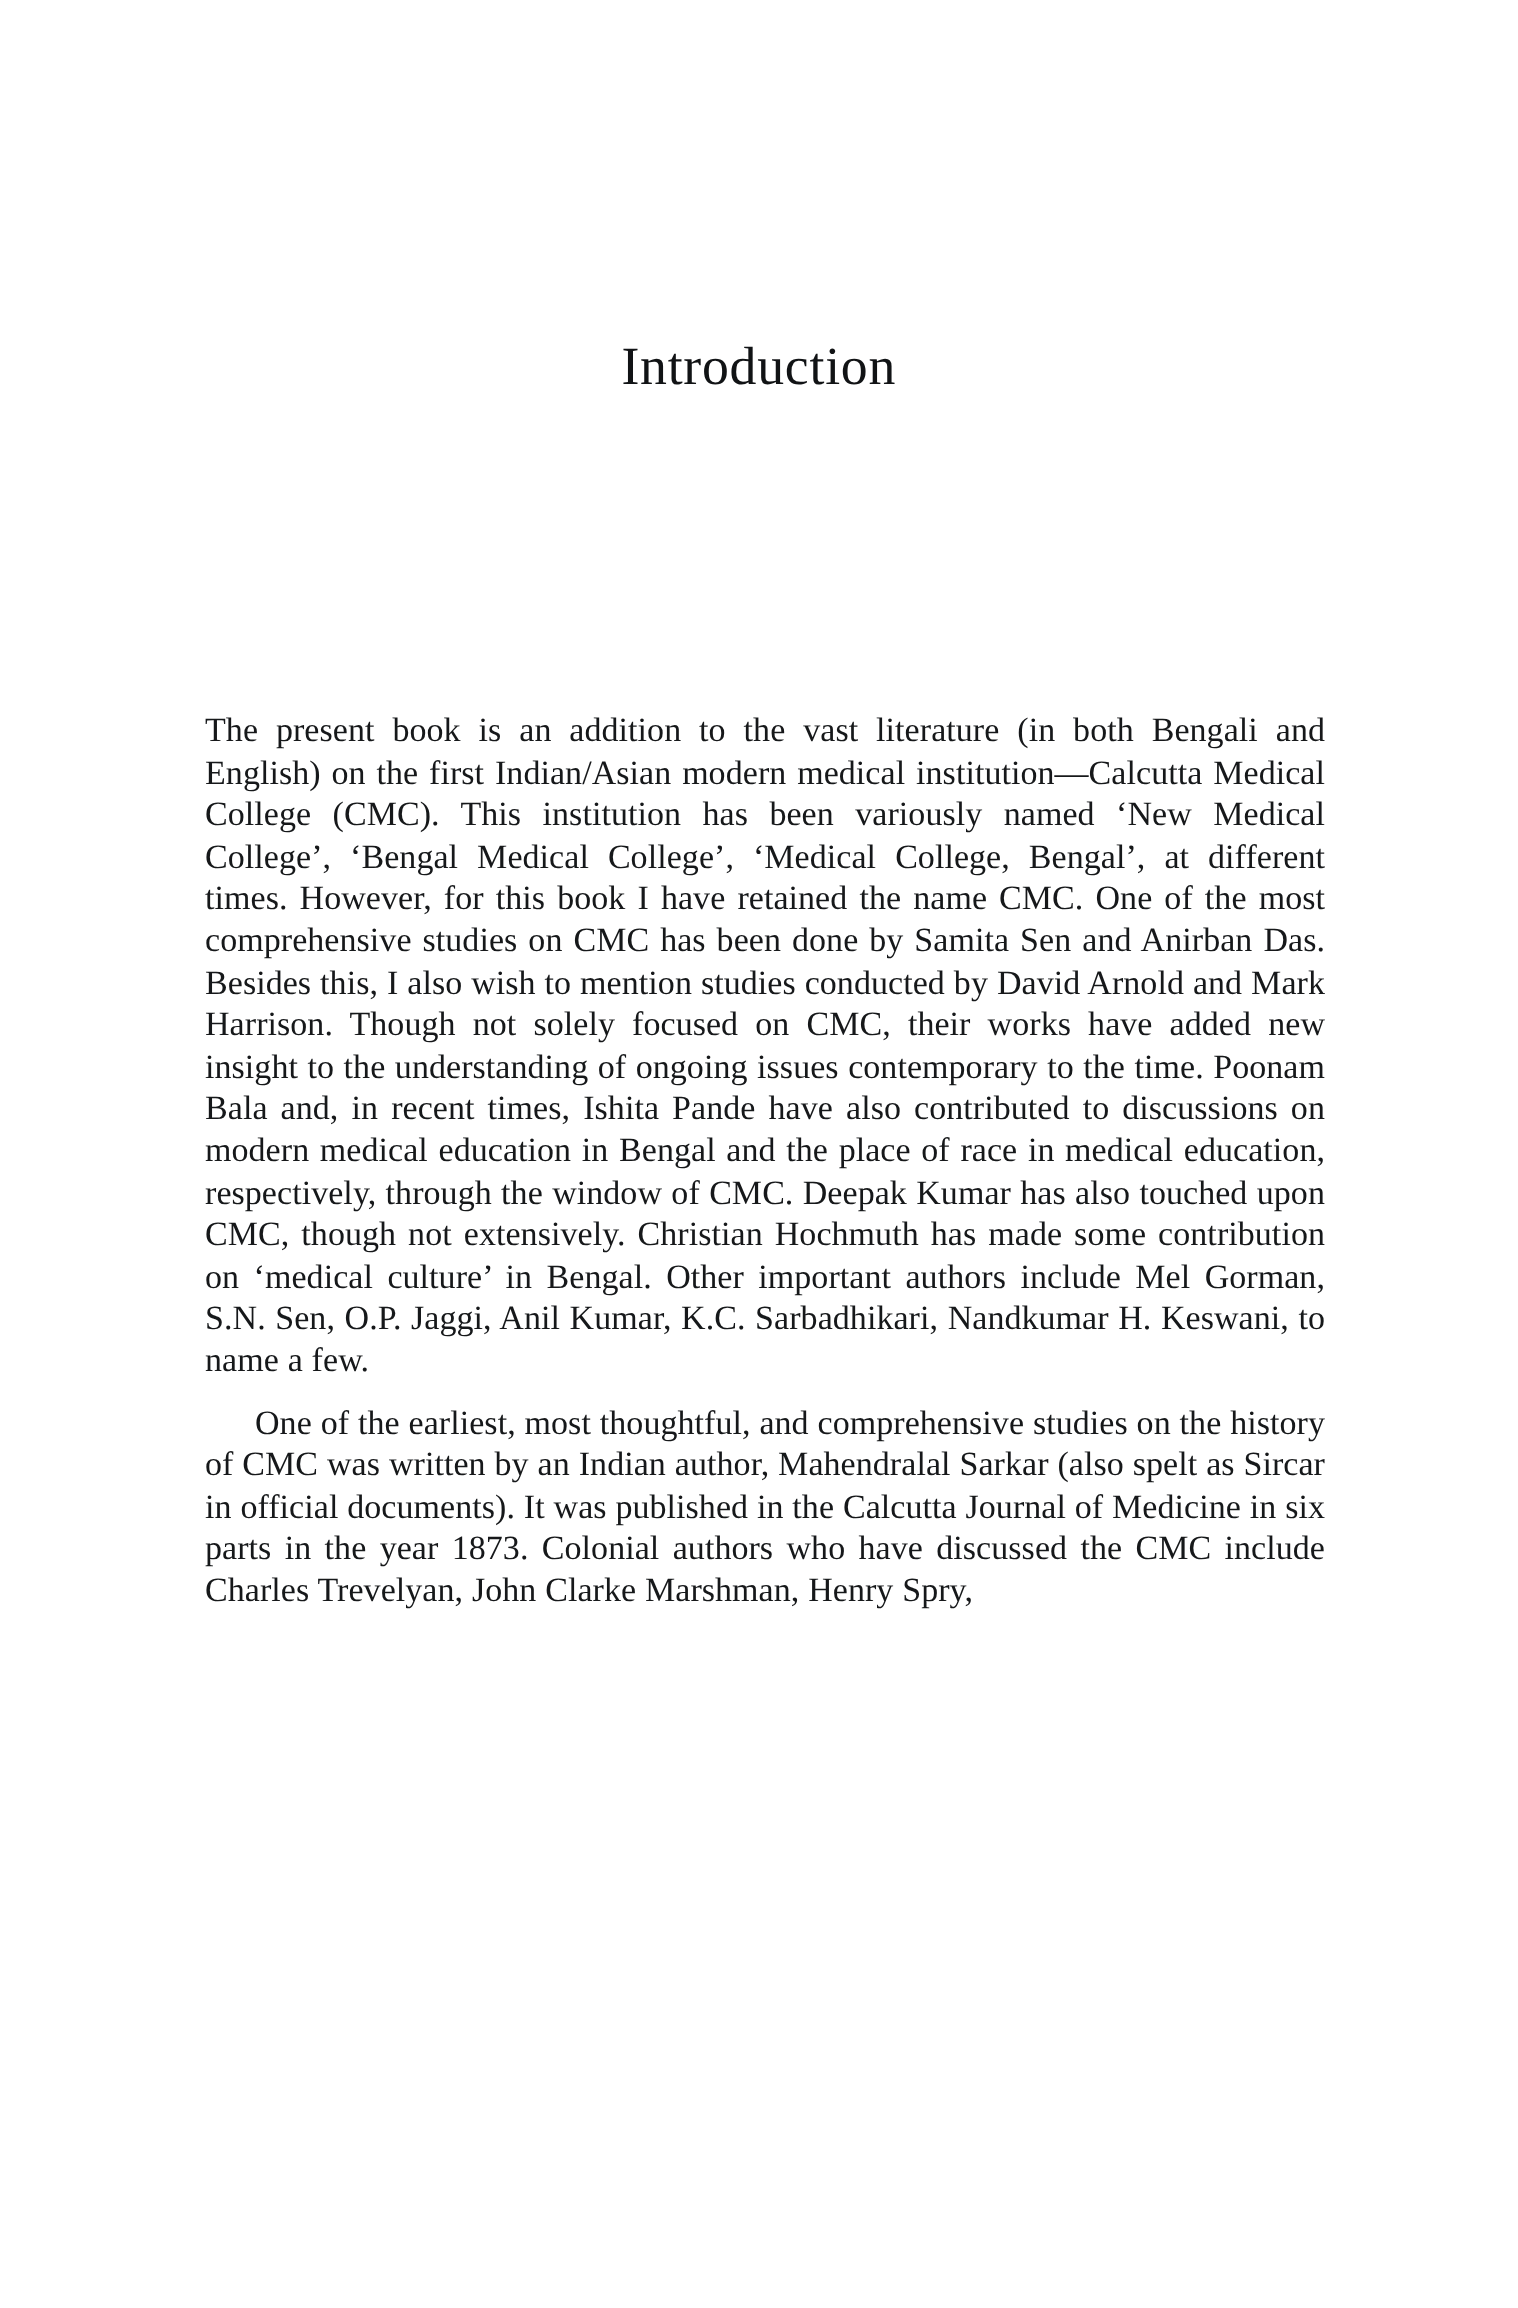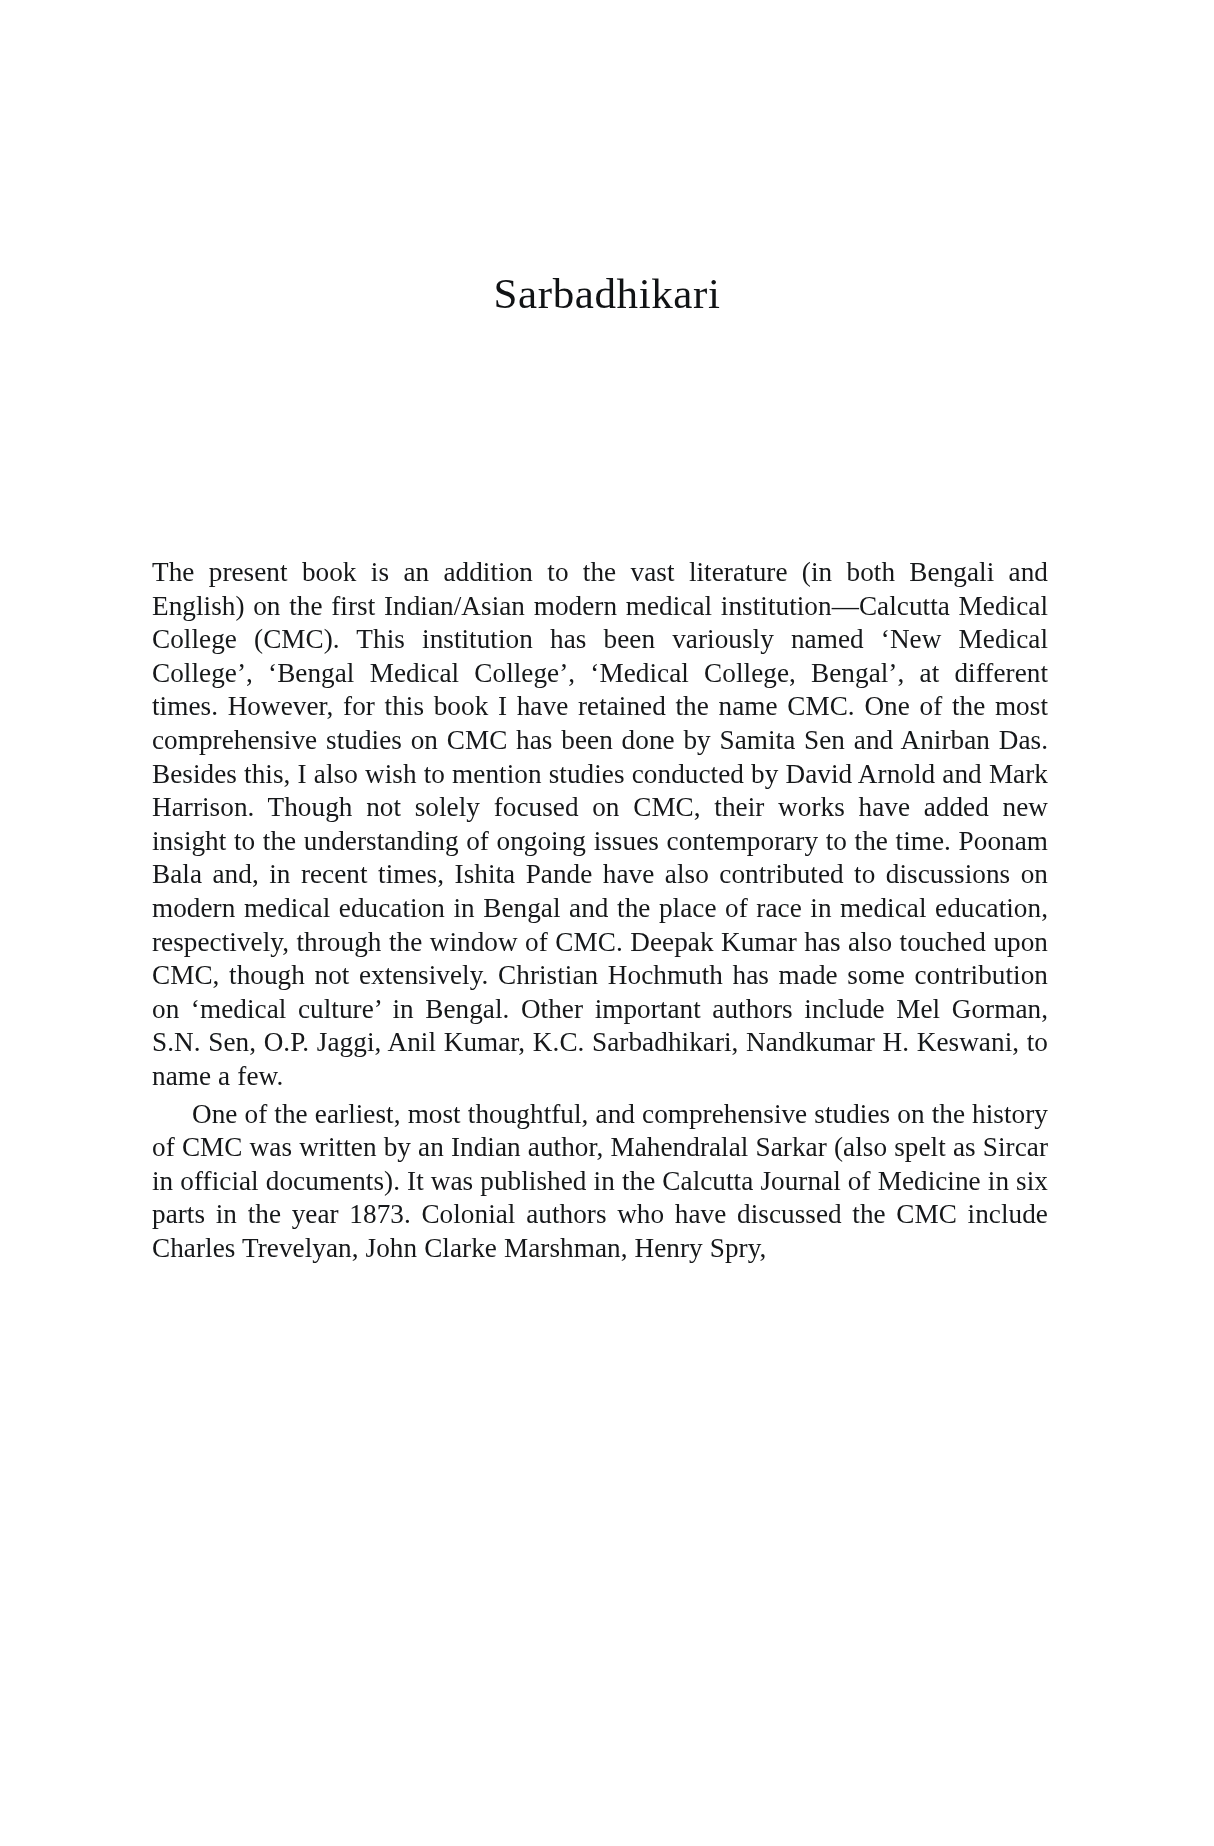--- a/index.html
+++ b/index.html
@@ -38,21 +38,21 @@
 
   
   .body-block {
     position: absolute;
     left: 148px;
     top: 552px;
     width: 896px;
   }
 
   .body-block p {
-    margin: 4px;
+    margin: 16px;
     font-size: 27.2px;
     line-height: 33.6px;
     text-align: justify;
     text-justify: inter-word;
     letter-spacing: 0.05px;
     word-spacing: 0.2px;
     color: #16181a;
     hyphens: none;
     -webkit-hyphens: none;
   }
@@ -76,21 +76,21 @@
 
   
   .body-block p.para-1 { width: 896px; }
   .body-block p.para-2 { width: 896px; }
 </style>
 </head>
 <body>
 
 <div class="page">
 
-  <h1 class="chapter-title">Sarbadhikari</h1>
+  <h1 class="chapter-title">Introduction</h1>
 
   <div class="body-block">
 
     <p class="para-1"><span>The present book is an addition to the vast literature (in both Bengali and English) on the first Indian/Asian modern medical institution—Calcutta Medical College (CMC). This institution has been variously named ‘New Medical College’, ‘Bengal Medical College’, ‘Medical College, Bengal’, at different times. However, for this book I have retained the name CMC. One of the most comprehensive studies on CMC has been done by Samita Sen and Anirban Das. Besides this, I also wish to mention studies conducted by David Arnold and Mark Harrison. Though not solely focused on CMC, their works have added new insight to the understanding of ongoing issues contemporary to the time. Poonam Bala and, in recent times, Ishita Pande have also contributed to discussions on modern medical education in Bengal and the place of race in medical education, respectively, through the window of CMC. Deepak Kumar has also touched upon CMC, though not extensively. Christian Hochmuth has made some contribution on ‘medical culture’ in Bengal. Other important authors include Mel Gorman, S.N. Sen, O.P. Jaggi, Anil Kumar, K.C. Sarbadhikari, Nandkumar H. Keswani, to name a few.</span></p>
 
     <p class="para-2 indented"><span>One of the earliest, most thoughtful, and comprehensive studies on the history of CMC was written by an Indian author, Mahendralal Sarkar (also spelt as Sircar in official documents). It was published in the </span><span class="italic-title">Calcutta Journal of Medicine</span><span> in six parts in the year 1873. Colonial authors who have discussed the CMC include Charles Trevelyan, John Clarke Marshman, Henry Spry,</span></p>
 
   </div>
 
 </div>

